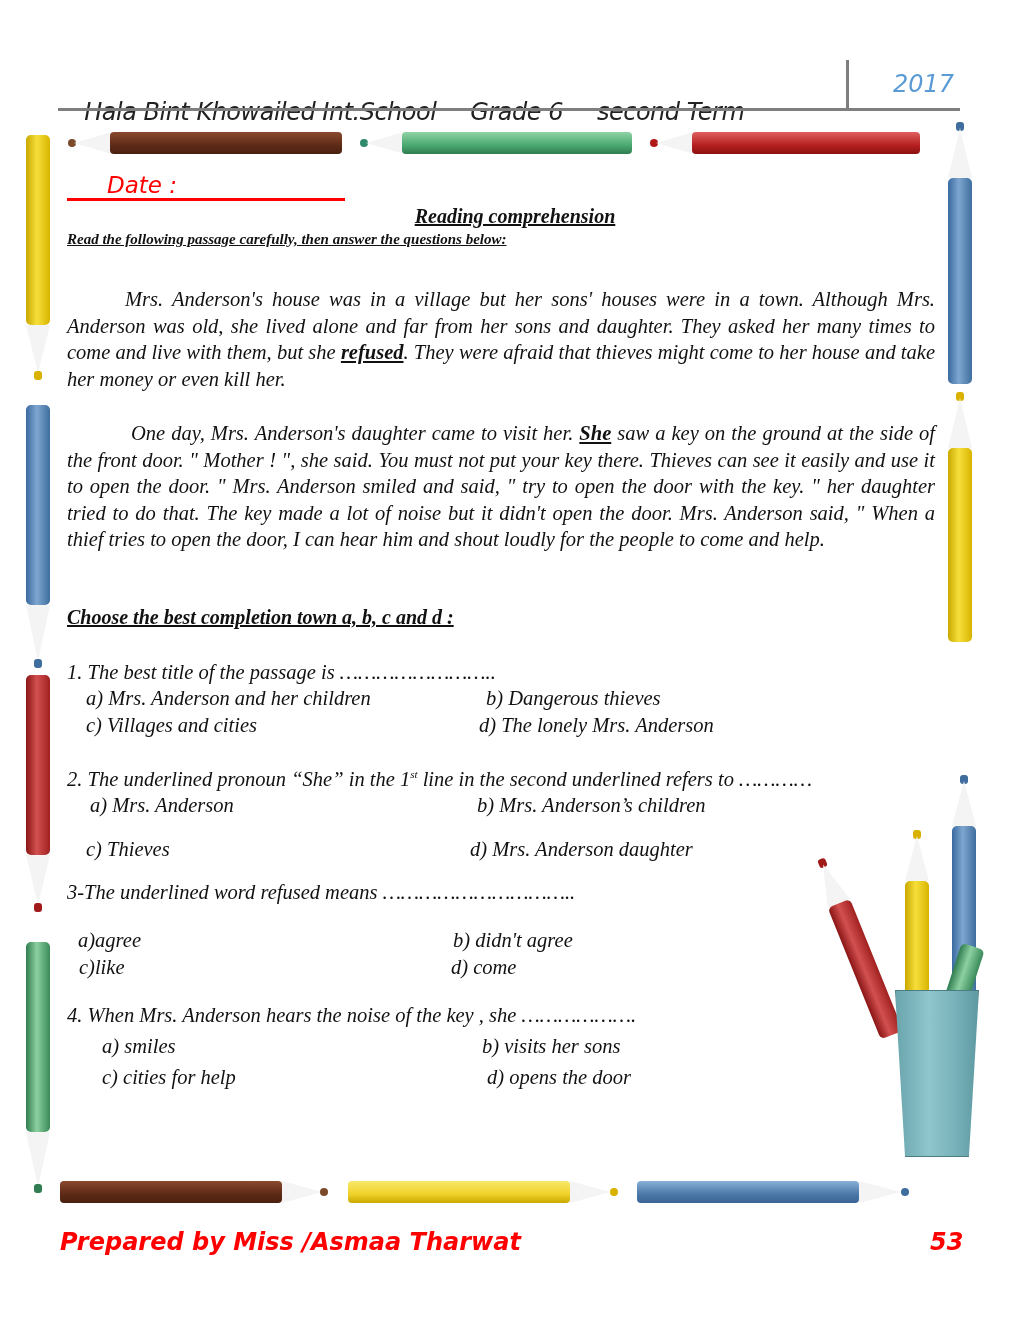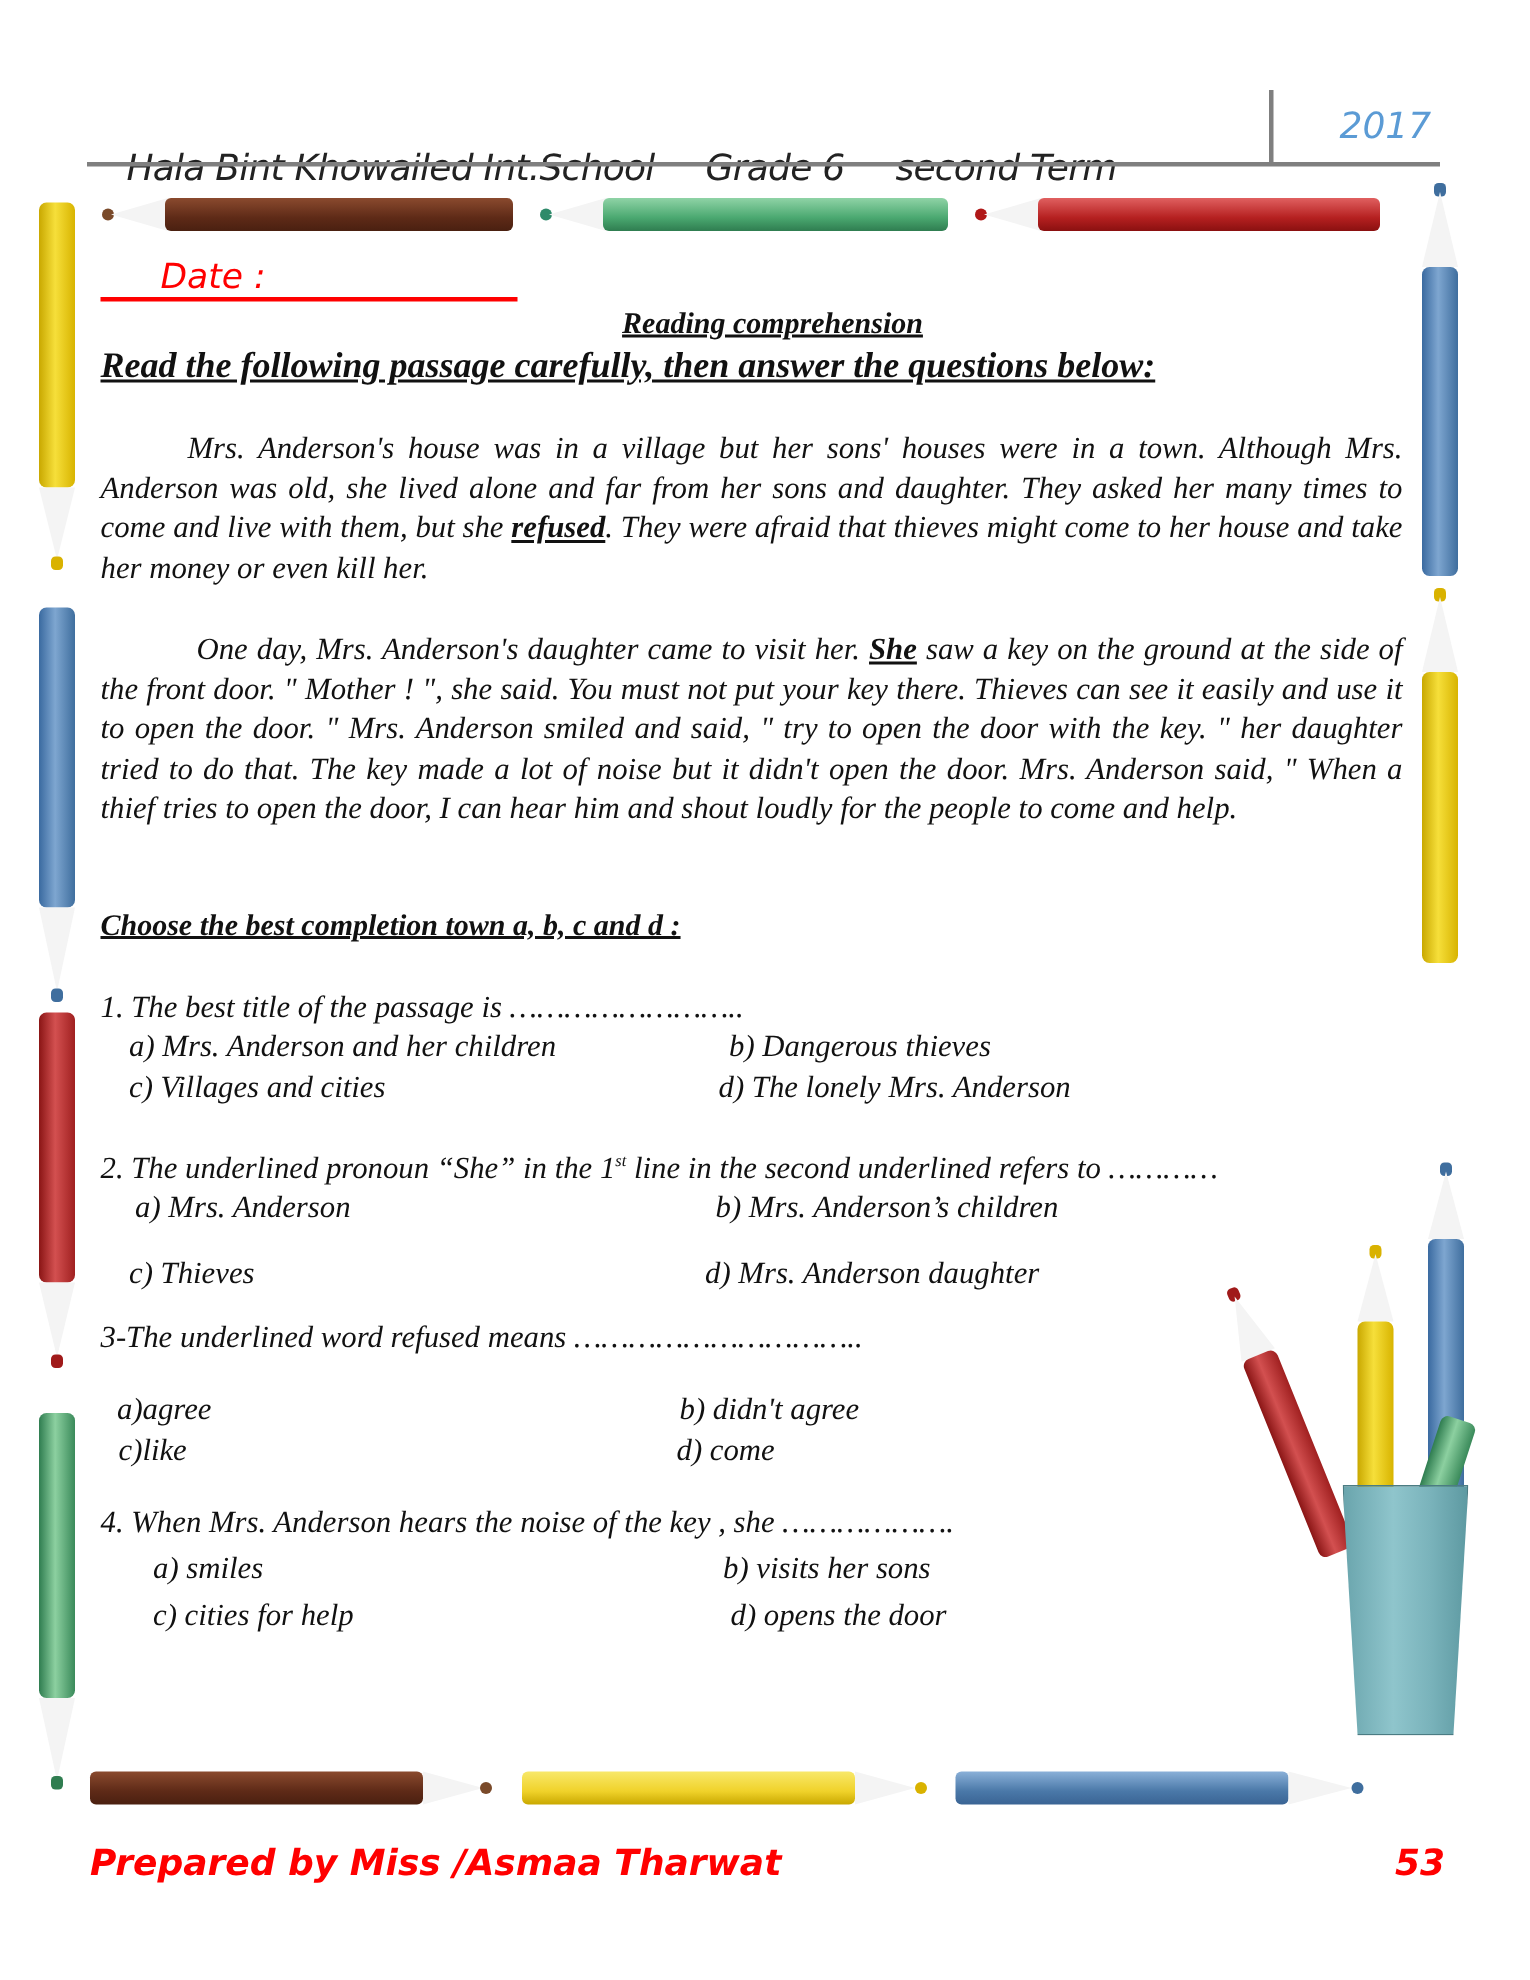--- a/index.html
+++ b/index.html
@@ -23,21 +23,21 @@
   .vpencil { position:absolute; width:24px; }
   .vpencil .body { position:absolute; left:0; width:24px; border-radius:5px; }
   .vpencil .cone { position:absolute; left:0; width:0; height:0; border-left:12px solid transparent; border-right:12px solid transparent; }
   .vpencil .lead { position:absolute; left:8px; width:8px; height:9px; border-radius:3px; }
 
   
   .date { left:67px; top:172px; font-family:"DejaVu Sans", sans-serif; font-style:italic; font-weight:normal; font-size:23px; color:#ff0000;margin-left:40px; }
   .date-line { left:67px; top:198px; width:278px; height:3px; background:#ff0000; }
 
   .title { left:0; width:1030px; top:205px; text-align:center; font-weight:bold; font-style:italic; font-size:20px; text-decoration:underline; }
-  .instr { left:67px; top:231px; font-weight:bold; font-style:italic; font-size:24px; text-decoration:underline; }
+  .instr { left:67px; top:231px; font-weight:bold; font-style:italic; font-size:15px; text-decoration:underline; }
 
   .para { left:67px; width:868px; font-style:italic; font-size:20.5px; line-height:26.6px; text-align:justify; }
   .para .indent { display:inline-block; width:58px; }
   .u-bold { font-weight:bold; text-decoration:underline; }
 
   .section { left:67px; top:606px; font-weight:bold; font-style:italic; font-size:20px; text-decoration:underline; }
 
   .q { font-style:italic; font-size:20.5px; white-space:nowrap; }
   sup { font-size:11px; }
 

